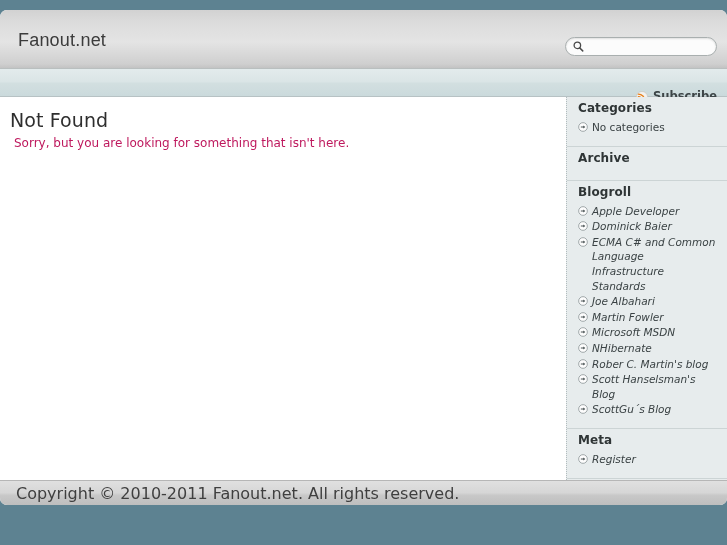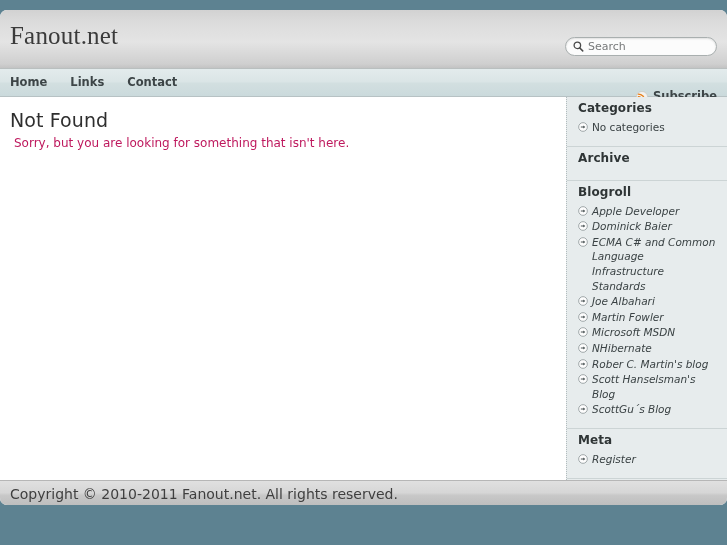--- a/index.html
+++ b/index.html
@@ -38,26 +38,26 @@
   #masthead {
     position: relative;
     height: 58px;
     background: linear-gradient(to bottom, #d2d2d2 0%, #dcdcdc 22%, #e4e4e4 55%, #cfcfcf 93%, #c3c3c3 100%);
     border-bottom: 1px solid #b9bfbf;
   }
   #site-title {
     position: absolute;
     left: 10px;
     top: 12px;
-    font-size: 25px;
+    font-size: 18px;
     font-weight: normal;
     letter-spacing: 0.2px;
     color: #3b3b3b;
-    margin: 0;
-    font-family: Liberation Serif, serif;
+    margin: 8px;
+    font-family: Liberation Sans, sans-serif;
   }
   #site-title a {
     color: #3b3b3b;
     text-decoration: none;
   }
 
   
   #search-form {
     position: absolute;
     right: 10px;
@@ -230,59 +230,47 @@
 
   
   #colophon {
     position: relative;
     height: 26px;
     background: linear-gradient(to bottom, #e0e0e0 0%, #d6d6d6 45%, #c8c8c8 55%, #bcbcbc 100%);
     border-top: 1px solid #b6b6b6;
   }
   #site-info {
     position: absolute;
-    left: 10px;
+    left: 16px;
     top: 0;
     line-height: 26px;
-    font-size: 14px;
+    font-size: 16px;
     color: #3f3f3f;
   }
 </style>
 </head>
 <body>
 
 <div id="page-wrap">
   <div id="site">
 
     <div id="masthead">
       <h1 id="site-title">
         <a href="#">Fanout.net</a>
       </h1>
 
       <form id="search-form">
         <svg id="search-icon" viewBox="0 0 16 16">
           <circle cx="6.6" cy="6.6" r="4" fill="none" stroke="#4a4a4a" stroke-width="1.6"></circle>
           <line x1="9.6" y1="9.8" x2="13.2" y2="13.4" stroke="#4a4a4a" stroke-width="1.9" stroke-linecap="round"></line>
         </svg>
-        <input id="search-input" type="text" placeholder="Search" style="">
       </form>
     </div>
 
     <div id="access">
-      <ul id="nav-menu">
-        <li>
-          <a href="#">Home</a>
-        </li>
-        <li>
-          <a href="#">Links</a>
-        </li>
-        <li>
-          <a href="#">Contact</a>
-        </li>
-      </ul>
 
       <a href="#" id="subscribe-link">
         <svg id="rss-icon" viewBox="0 0 16 16">
           <circle cx="8" cy="8" r="7.4" fill="#f2f2f0" stroke="#c9c3ba" stroke-width="0.8"></circle>
           <circle cx="4.6" cy="11.4" r="1.7" fill="#e8801a"></circle>
           <path d="M3.1 7.6a5.3 5.3 0 0 1 5.3 5.3" fill="none" stroke="#e8801a" stroke-width="1.7" stroke-linecap="round"></path>
           <path d="M3.1 4.2a8.7 8.7 0 0 1 8.7 8.7" fill="none" stroke="#e8801a" stroke-width="1.7" stroke-linecap="round"></path>
         </svg>
         <span>Subscribe</span>
       </a>

